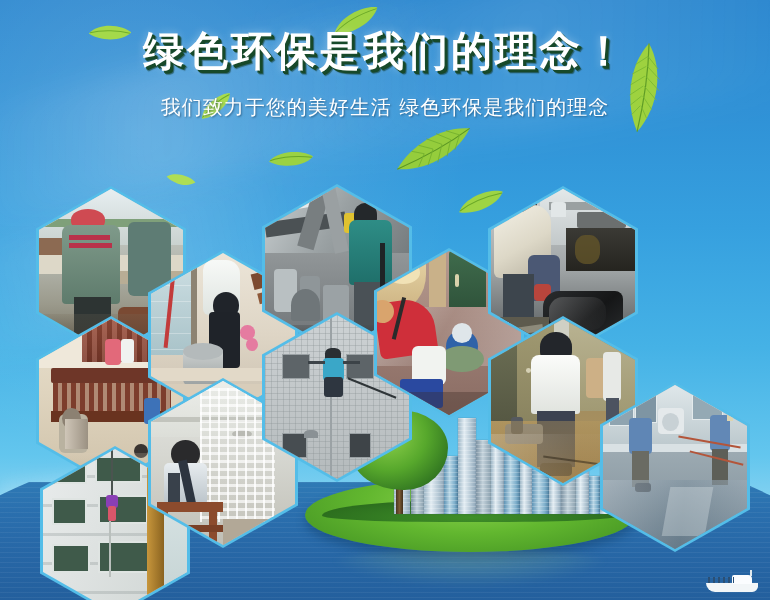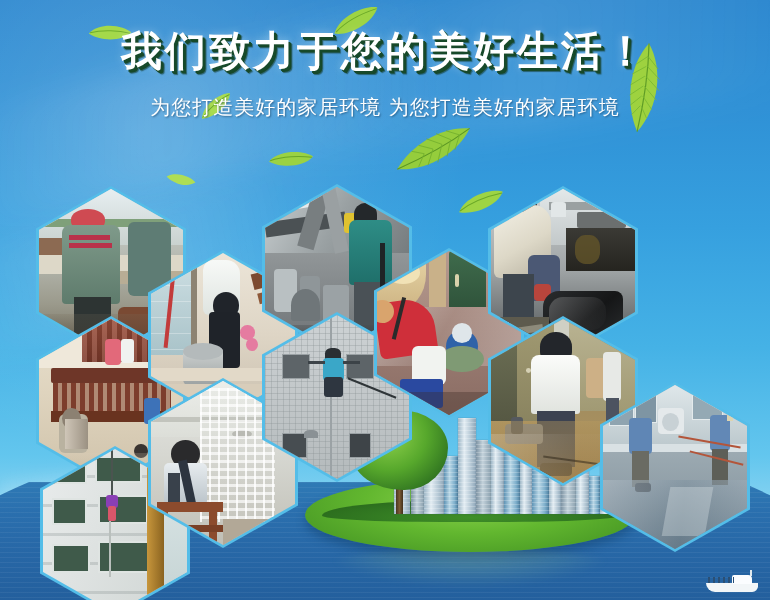--- a/index.html
+++ b/index.html
@@ -215,24 +215,24 @@
         <path d="M3 18 C15 11 33 7 47 6" stroke="#6aa827" stroke-width="1" fill="none"></path>
       </svg>
   </div>
   <div class="leaf" style="left:166px;top:172px;transform:rotate(30deg);">
     <svg width="30" height="15" viewBox="0 0 30 15">
         <path d="M1 12 C7 2 24 0 29 3 C24 12 10 15 1 12 Z" fill="#aede55"></path>
       </svg>
   </div>
 
   <div class="headline-wrap">
-    <span class="headline">我们致力于您的美好生活！</span>
+    <span class="headline">绿色环保是我们的理念！</span>
   </div>
   <div class="subline-wrap">
-    <span class="subline">为您打造美好的家居环境 为您打造美好的家居环境</span>
+    <span class="subline">我们致力于您的美好生活 绿色环保是我们的理念</span>
   </div>
 
   <div class="water"></div>
   <div class="water-sheen"></div>
   <div class="island-reflection"></div>
   <div class="island"></div>
   <div class="island-shrub"></div>
 
   <div class="city">
     <div class="bld" style="left:2px;width:16px;height:52px;"></div>

